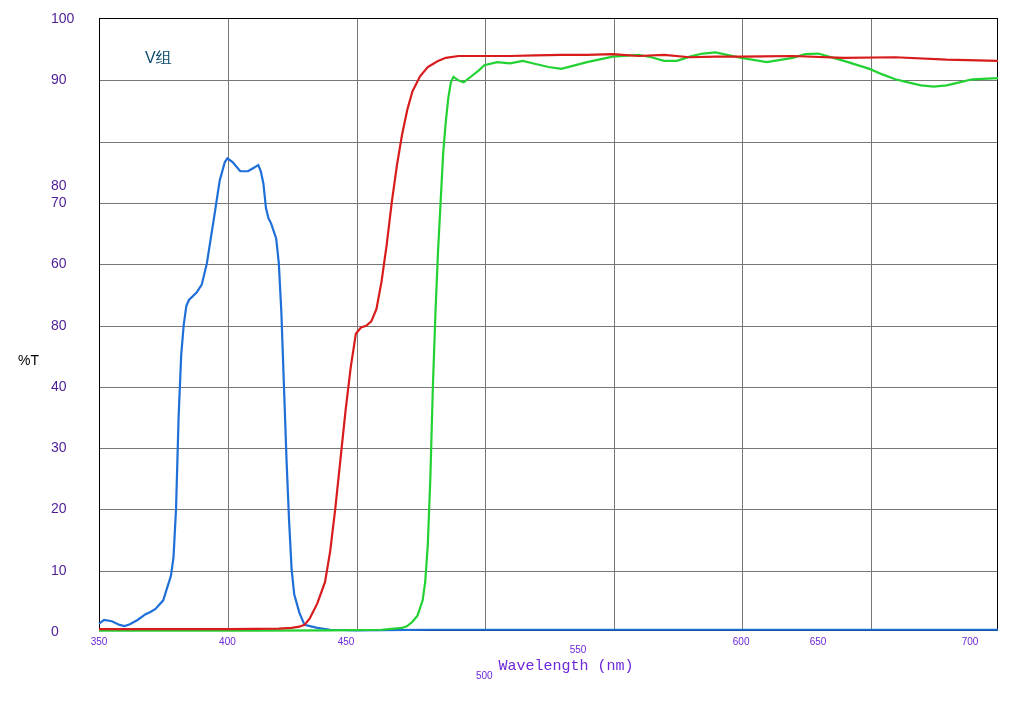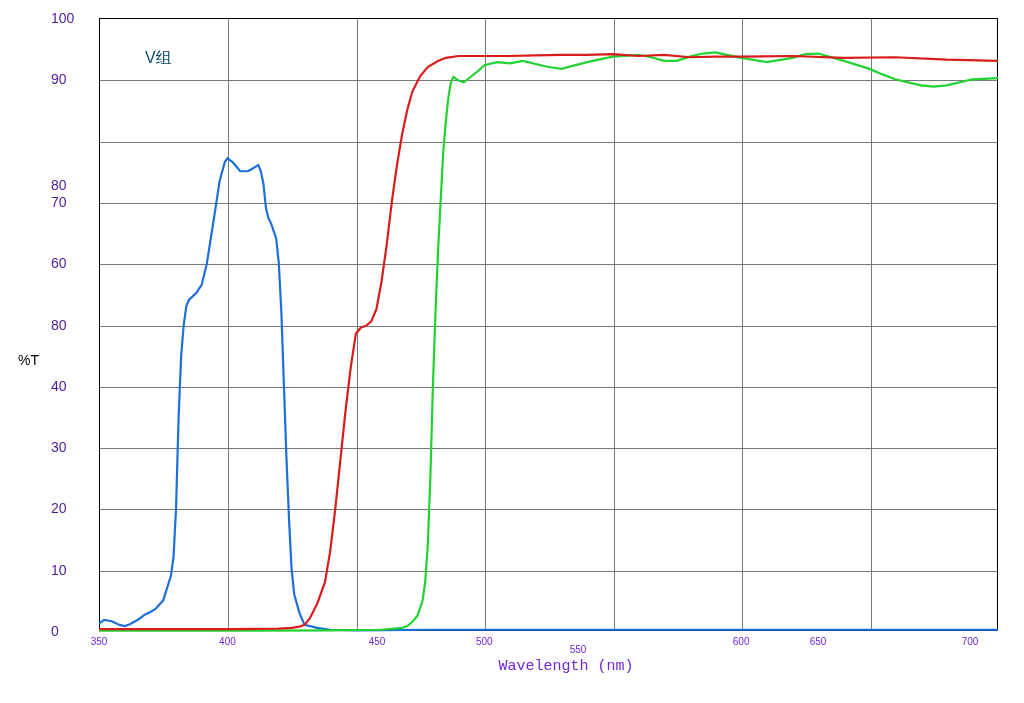--- a/index.html
+++ b/index.html
@@ -118,22 +118,22 @@
 
   <svg class="lines" viewBox="0 0 899 613" preserveAspectRatio="none" id="series-svg">
       <path d="M0.00 605.64 L5.14 601.97 L12.84 603.19 L20.55 606.87 L25.69 608.10 L30.82 606.26 L38.53 601.97 L46.23 596.45 L51.37 594.00 L56.51 590.93 L64.21 582.35 L71.92 557.83 L74.49 539.44 L77.06 490.40 L79.63 398.45 L82.19 337.15 L84.76 306.50 L87.33 288.11 L89.90 281.98 L97.61 274.62 L102.74 266.66 L107.88 245.20 L115.59 196.16 L120.72 162.44 L125.86 144.06 L128.43 140.38 L133.57 144.06 L141.27 153.25 L148.98 153.25 L154.11 150.19 L159.25 147.12 L161.82 153.25 L164.39 165.51 L166.96 190.03 L169.53 200.45 L172.09 205.35 L177.23 220.68 L179.80 245.20 L182.37 294.24 L184.94 367.80 L187.51 441.36 L190.07 502.66 L192.64 551.70 L195.21 576.22 L200.35 594.61 L205.49 606.87 L218.33 609.93 L231.17 611.77 L256.86 612.39 L282.54 612.08 L333.91 611.77 L385.29 611.77 L513.71 611.77 L642.14 611.77 L770.57 611.77 L899.00 611.77 " stroke="#1f6fd8"></path>
       <path d="M0.00 612.69 L128.43 612.69 L231.17 612.39 L282.54 611.77 L303.09 609.93 L308.23 608.10 L313.37 603.80 L318.50 597.67 L323.64 582.35 L326.21 563.96 L328.78 527.18 L331.35 459.75 L333.91 367.80 L336.48 294.24 L339.05 232.94 L341.62 183.90 L344.19 134.86 L346.76 104.21 L349.33 79.69 L351.89 64.37 L354.46 58.85 L359.60 62.53 L364.74 64.37 L372.44 58.24 L380.15 52.11 L385.29 47.20 L398.13 44.14 L410.97 45.36 L423.81 42.91 L436.66 45.98 L449.50 49.04 L462.34 50.88 L488.03 44.14 L513.71 38.62 L539.40 36.78 L552.24 39.23 L565.09 42.91 L577.93 42.91 L590.77 38.62 L603.61 35.55 L616.46 34.33 L642.14 39.84 L667.83 44.14 L693.51 39.84 L706.36 36.17 L719.20 35.55 L744.89 42.91 L770.57 50.88 L783.41 56.40 L796.26 61.30 L809.10 64.37 L821.94 67.43 L834.79 68.66 L847.63 67.43 L860.47 64.37 L873.31 61.30 L899.00 60.07 " stroke="#22d233"></path>
       <path d="M0.00 611.16 L128.43 611.16 L179.80 610.55 L192.64 609.93 L200.35 608.71 L205.49 606.87 L210.62 600.74 L218.33 585.41 L226.03 563.96 L231.17 533.31 L236.31 490.40 L241.45 441.36 L246.58 392.32 L251.72 349.41 L256.86 315.69 L261.99 309.56 L267.13 307.73 L272.27 303.44 L277.41 291.18 L282.54 263.59 L287.68 226.81 L292.82 183.90 L297.95 147.12 L303.09 116.47 L308.23 91.95 L313.37 73.56 L321.07 58.24 L328.78 49.04 L333.91 45.98 L339.05 42.91 L346.76 39.84 L359.60 38.01 L385.29 38.01 L410.97 38.01 L436.66 37.39 L462.34 36.78 L488.03 36.78 L513.71 36.17 L539.40 38.01 L565.09 36.78 L590.77 39.23 L616.46 38.62 L642.14 38.62 L693.51 38.01 L744.89 39.84 L796.26 39.23 L847.63 41.68 L899.00 42.91 " stroke="#d81b1b"></path>
     </svg>
 
   <div id="x-ticks-container">
       <div class="tick-label-x" style="left: 99px;">350</div>
       <div class="tick-label-x" style="left: 227.429px;">400</div>
-      <div class="tick-label-x" style="left: 377px;">450</div>
-      <div class="tick-label-x" style="left: 484.286px;">500</div>
+      <div class="tick-label-x" style="left: 346px;">450</div>
+      <div class="tick-label-x" style="left: 484.286px; margin-top: 34px;">500</div>
       <div class="tick-label-x" style="left: 578px; margin-top: 8px;">550</div>
       <div class="tick-label-x" style="left: 741.143px;">600</div>
       <div class="tick-label-x" style="left: 818px;">650</div>
       <div class="tick-label-x" style="left: 942px; margin-left: 28px;">700</div>
     </div>
   <div id="y-ticks-container">
       <div class="tick-label-y" style="left: 51px; top: 631px;">0</div>
       <div class="tick-label-y" style="left: 51px; top: 569.7px;">10</div>
       <div class="tick-label-y" style="left: 51px; top: 508.4px;">20</div>
       <div class="tick-label-y" style="left: 51px; top: 447.1px;">30</div>

